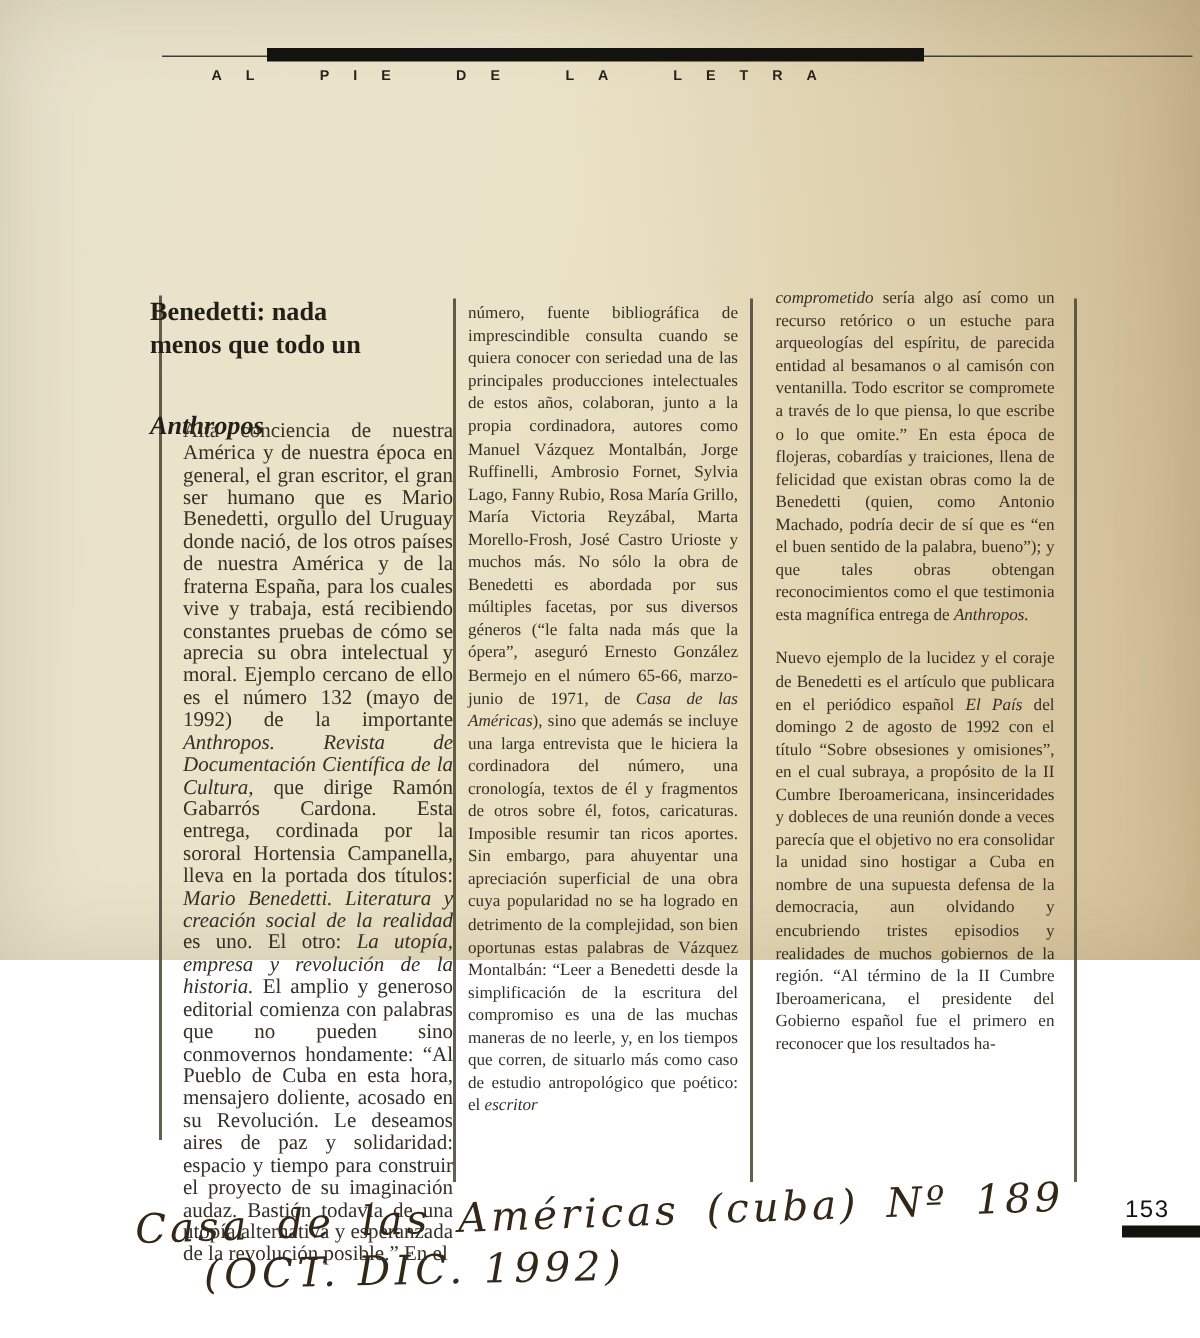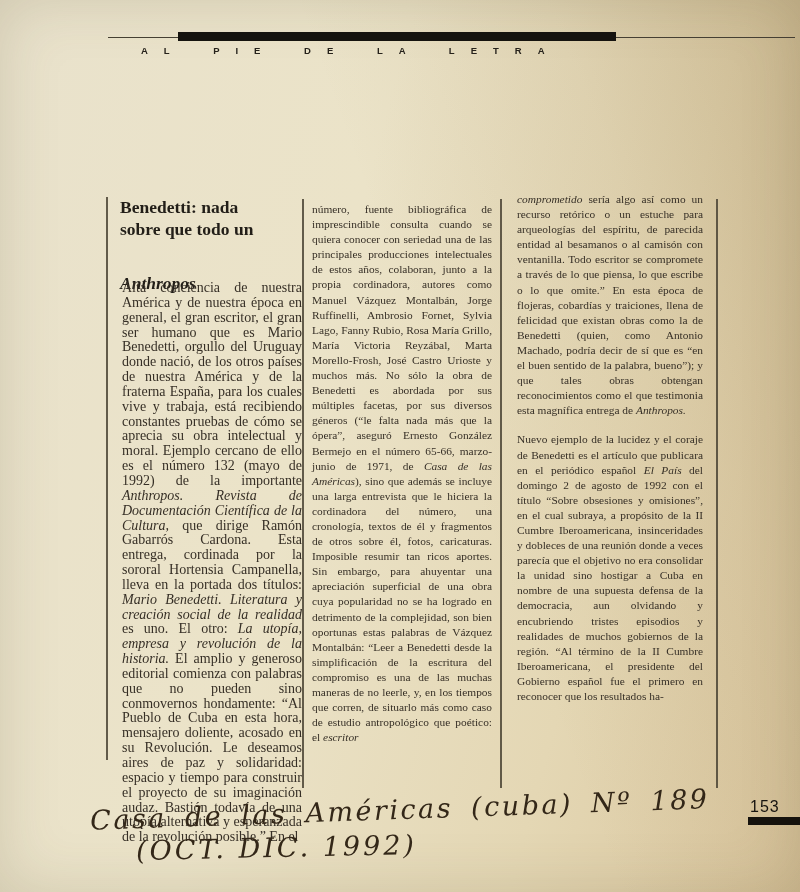--- a/index.html
+++ b/index.html
@@ -2,38 +2,38 @@
 <html lang="es"><head>
 <meta charset="utf-8">
 <style>
   html,body{margin:0;padding:0;}
   body{
     width:800px;height:892px;
     font-family:"Liberation Serif", serif;
     overflow:hidden;
   }
   .paper{
-    position:relative;width:800px;height:892px;
+    position:relative;width:800px;height:640px;
     background:
       linear-gradient(250deg, rgba(140,110,60,0.28) 0%, rgba(140,110,60,0.10) 22%, rgba(0,0,0,0) 45%),
       linear-gradient(105deg, #e9e2cc 0%, #ebe3c8 40%, #e4d7b4 72%, #d9c59d 100%);
     box-shadow:inset 0 0 60px rgba(90,75,45,0.18);
   }
   
   .hairline{position:absolute;background:#453f33;}
   .header-bar{position:absolute;left:178px;top:32px;width:438px;height:9px;background:#15130f;}
   .header-title{
     position:absolute;left:141px;top:45px;width:560px;
     font-family:"Liberation Sans", sans-serif;
     font-size:9.5px;font-weight:bold;color:#26221b;
     letter-spacing:16px;word-spacing:9px;white-space:nowrap;
   }
   
   .title{
-    position:absolute;left:120px;top:196px;width:180px;
+    position:absolute;left:100px;top:196px;width:180px;
     font-size:17.5px;line-height:22px;font-weight:bold;color:#221e18;
   }
   .title .line{display:block;}
   .title .it{font-style:italic;margin-top:32px;}
   
   .col{
     position:absolute;color:#362f26;
     text-align:justify;hyphens:auto;-webkit-hyphens:auto;
   }
   .col p{margin:0;}
@@ -68,21 +68,21 @@
   <div class="header-bar"></div>
   <div class="header-title">AL PIE DE LA LETRA</div>
 
   <div class="vrule" style="left:106px;top:197px;height:563px;"></div>
   <div class="vrule" style="left:302px;top:199px;height:589px;"></div>
   <div class="vrule" style="left:500px;top:199px;height:589px;"></div>
   <div class="vrule" style="left:716px;top:199px;height:589px;"></div>
 
   <div class="title">
     <span class="line">Benedetti: nada</span>
-    <span class="line">sobre que todo un</span>
+    <span class="line">menos que todo un</span>
     <span class="line it">Anthropos</span>
   </div>
 
   <div id="col1" class="col">
       <p><span>Alta conciencia de nuestra América y de nuestra época en general, el gran escritor, el gran ser humano que es Mario Benedetti, orgullo del Uruguay donde nació, de los otros países de nuestra América y de la fraterna España, para los cuales vive y trabaja, está recibiendo constantes pruebas de cómo se aprecia su obra intelectual y moral. Ejemplo cercano de ello es el número 132 (mayo de 1992) de la importante </span><span class="i">Anthropos. Revista de Documentación Científica de la Cultura,</span><span> que dirige Ramón Gabarrós Cardona. Esta entrega, cordinada por la sororal Hortensia Campanella, lleva en la portada dos títulos: </span><span class="i">Mario Benedetti. Literatura y creación social de la realidad</span><span> es uno. El otro: </span><span class="i">La utopía, empresa y revolución de la historia.</span><span> El amplio y generoso editorial comienza con palabras que no pueden sino conmovernos hondamente: “Al Pueblo de Cuba en esta hora, mensajero doliente, acosado en su Revolución. Le deseamos aires de paz y solidaridad: espacio y tiempo para construir el proyecto de su imaginación audaz. Bastión todavía de una utopía alternativa y esperanzada de la revolución posible.” En el</span></p>
     </div>
   <div id="col2" class="col">
       <p><span>número, fuente bibliográfica de imprescindible consulta cuando se quiera conocer con seriedad una de las principales producciones intelectuales de estos años, colaboran, junto a la propia cordinadora, autores como Manuel Vázquez Montalbán, Jorge Ruffinelli, Ambrosio Fornet, Sylvia Lago, Fanny Rubio, Rosa María Grillo, María Victoria Reyzábal, Marta Morello-Frosh, José Castro Urioste y muchos más. No sólo la obra de Benedetti es abordada por sus múltiples facetas, por sus diversos géneros (“le falta nada más que la ópera”, aseguró Ernesto González Bermejo en el número 65-66, marzo-junio de 1971, de </span><span class="i">Casa de las Américas</span><span>), sino que además se incluye una larga entrevista que le hiciera la cordinadora del número, una cronología, textos de él y fragmentos de otros sobre él, fotos, caricaturas. Imposible resumir tan ricos aportes. Sin embargo, para ahuyentar una apreciación superficial de una obra cuya popularidad no se ha logrado en detrimento de la complejidad, son bien oportunas estas palabras de Vázquez Montalbán: “Leer a Benedetti desde la simplificación de la escritura del compromiso es una de las muchas maneras de no leerle, y, en los tiempos que corren, de situarlo más como caso de estudio antropológico que poético: el </span><span class="i">escritor</span></p>
     </div>
   <div id="col3" class="col">

